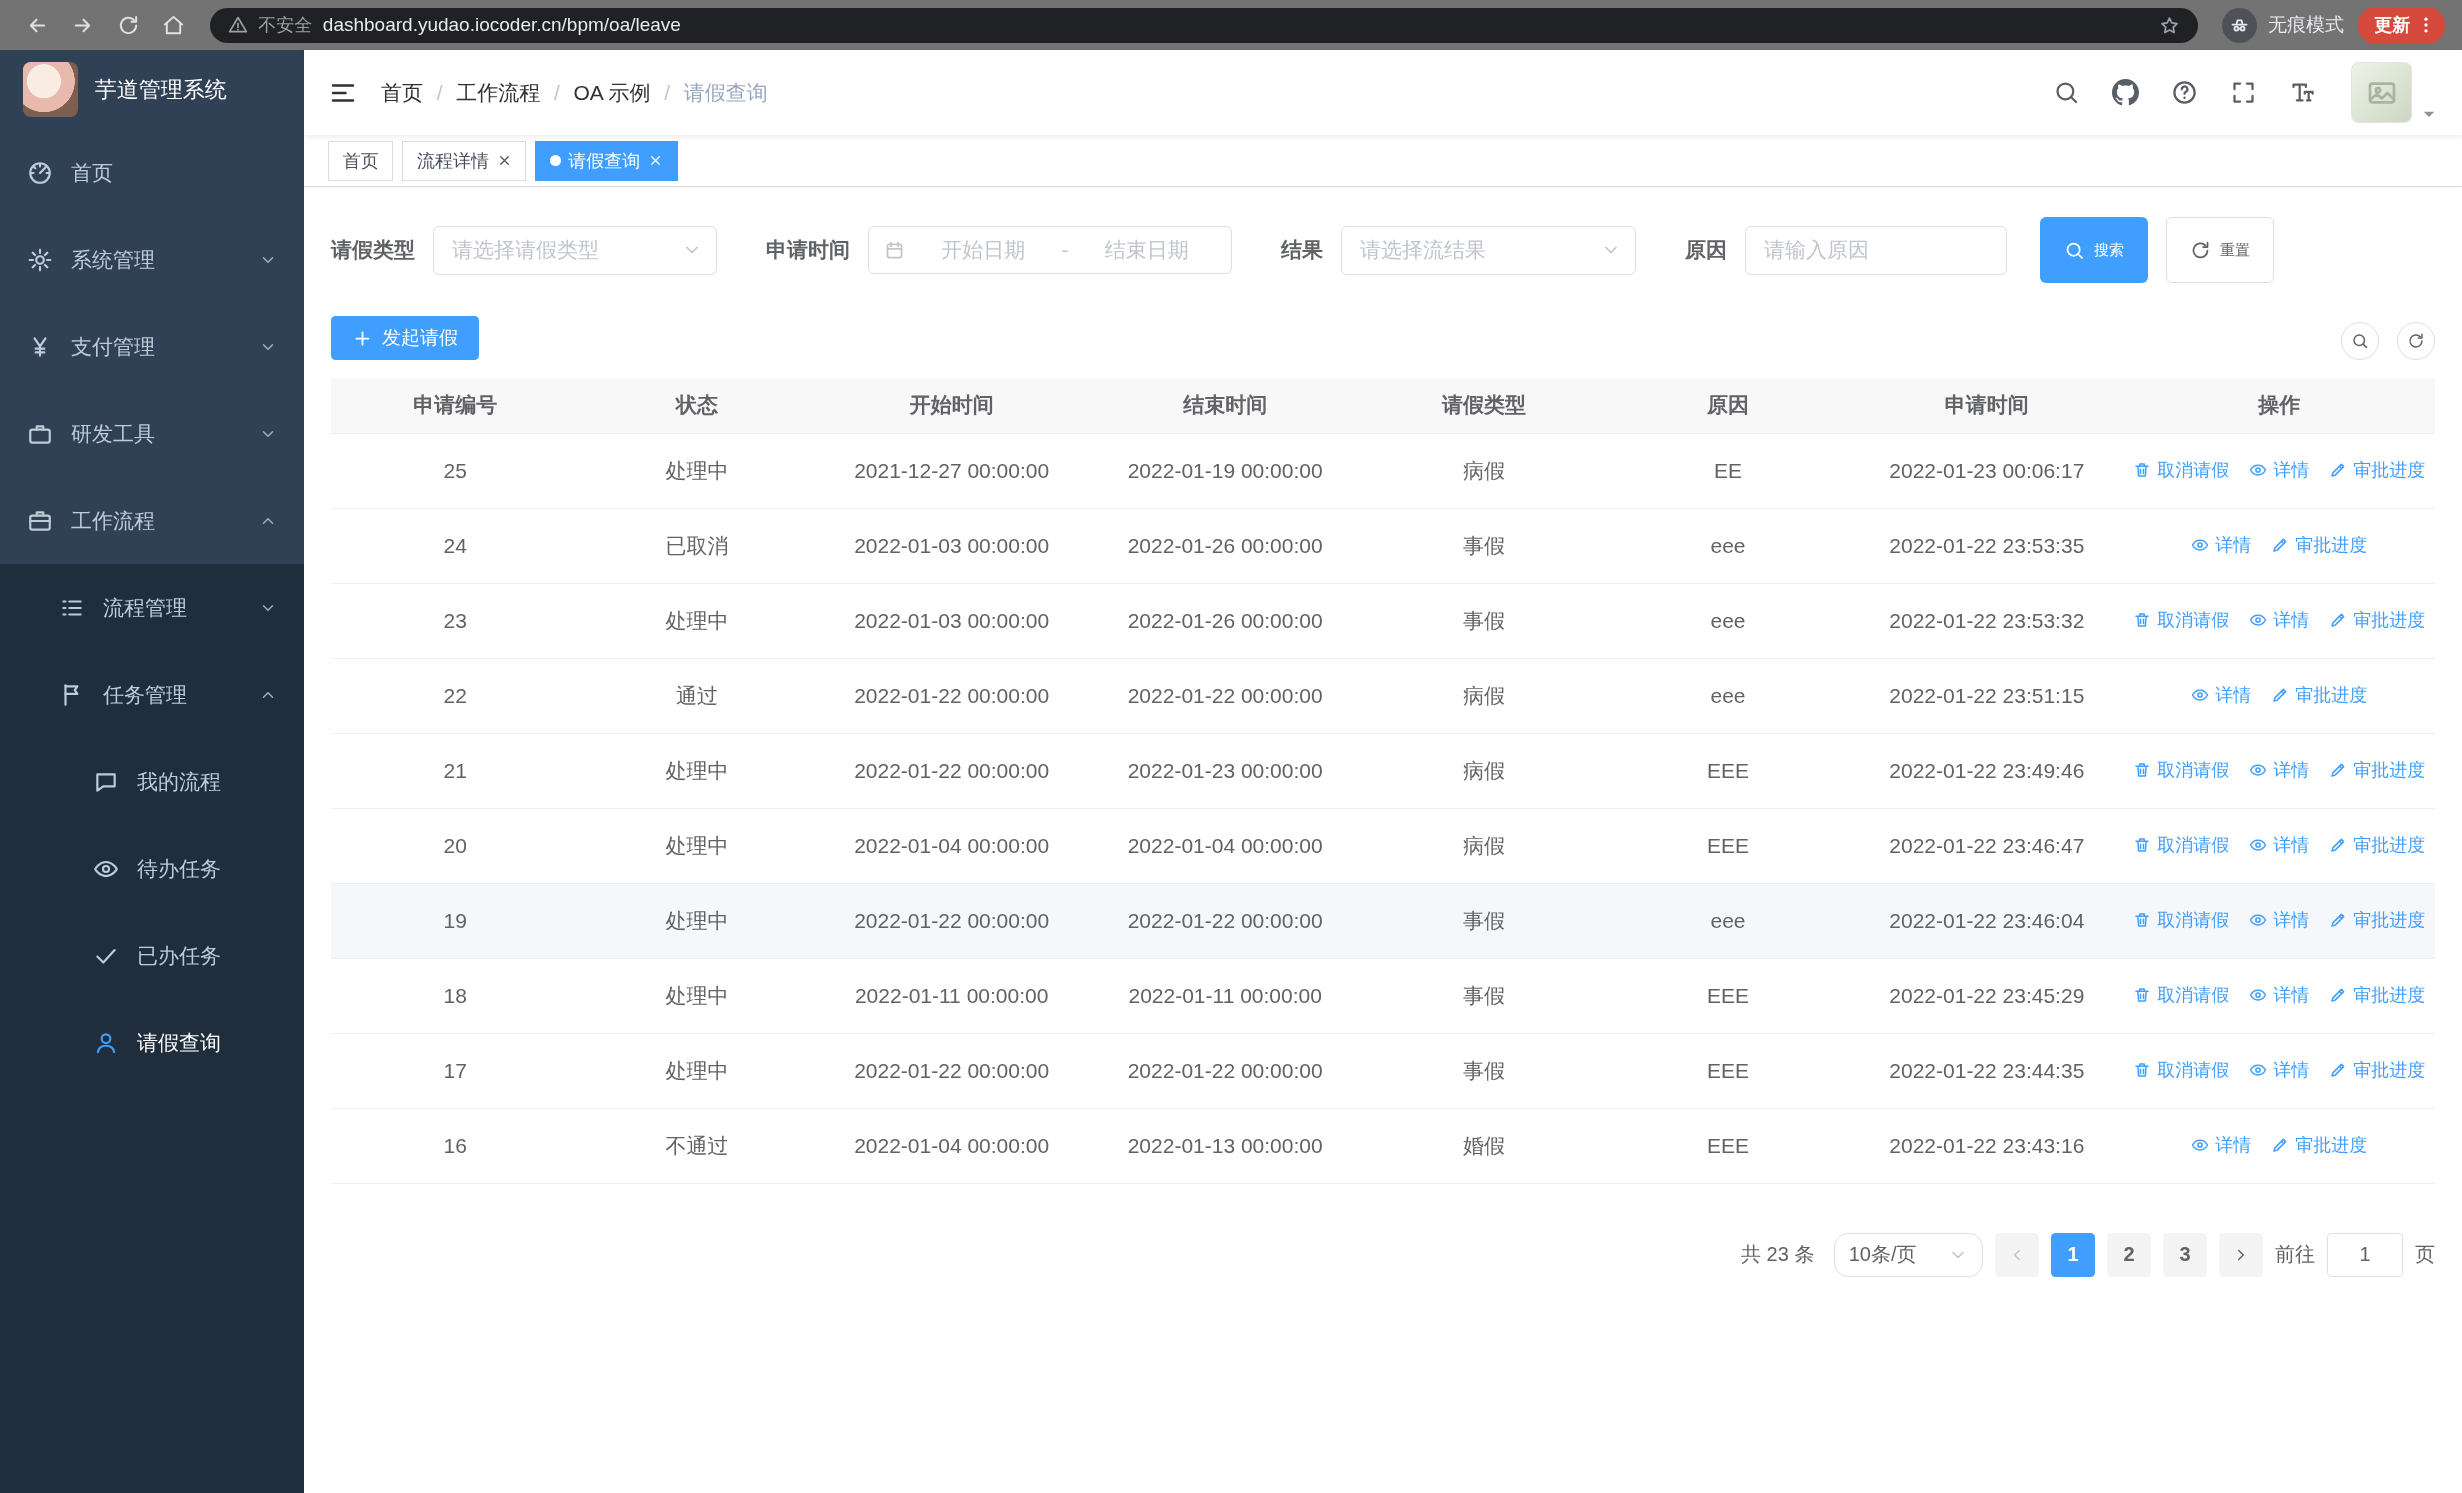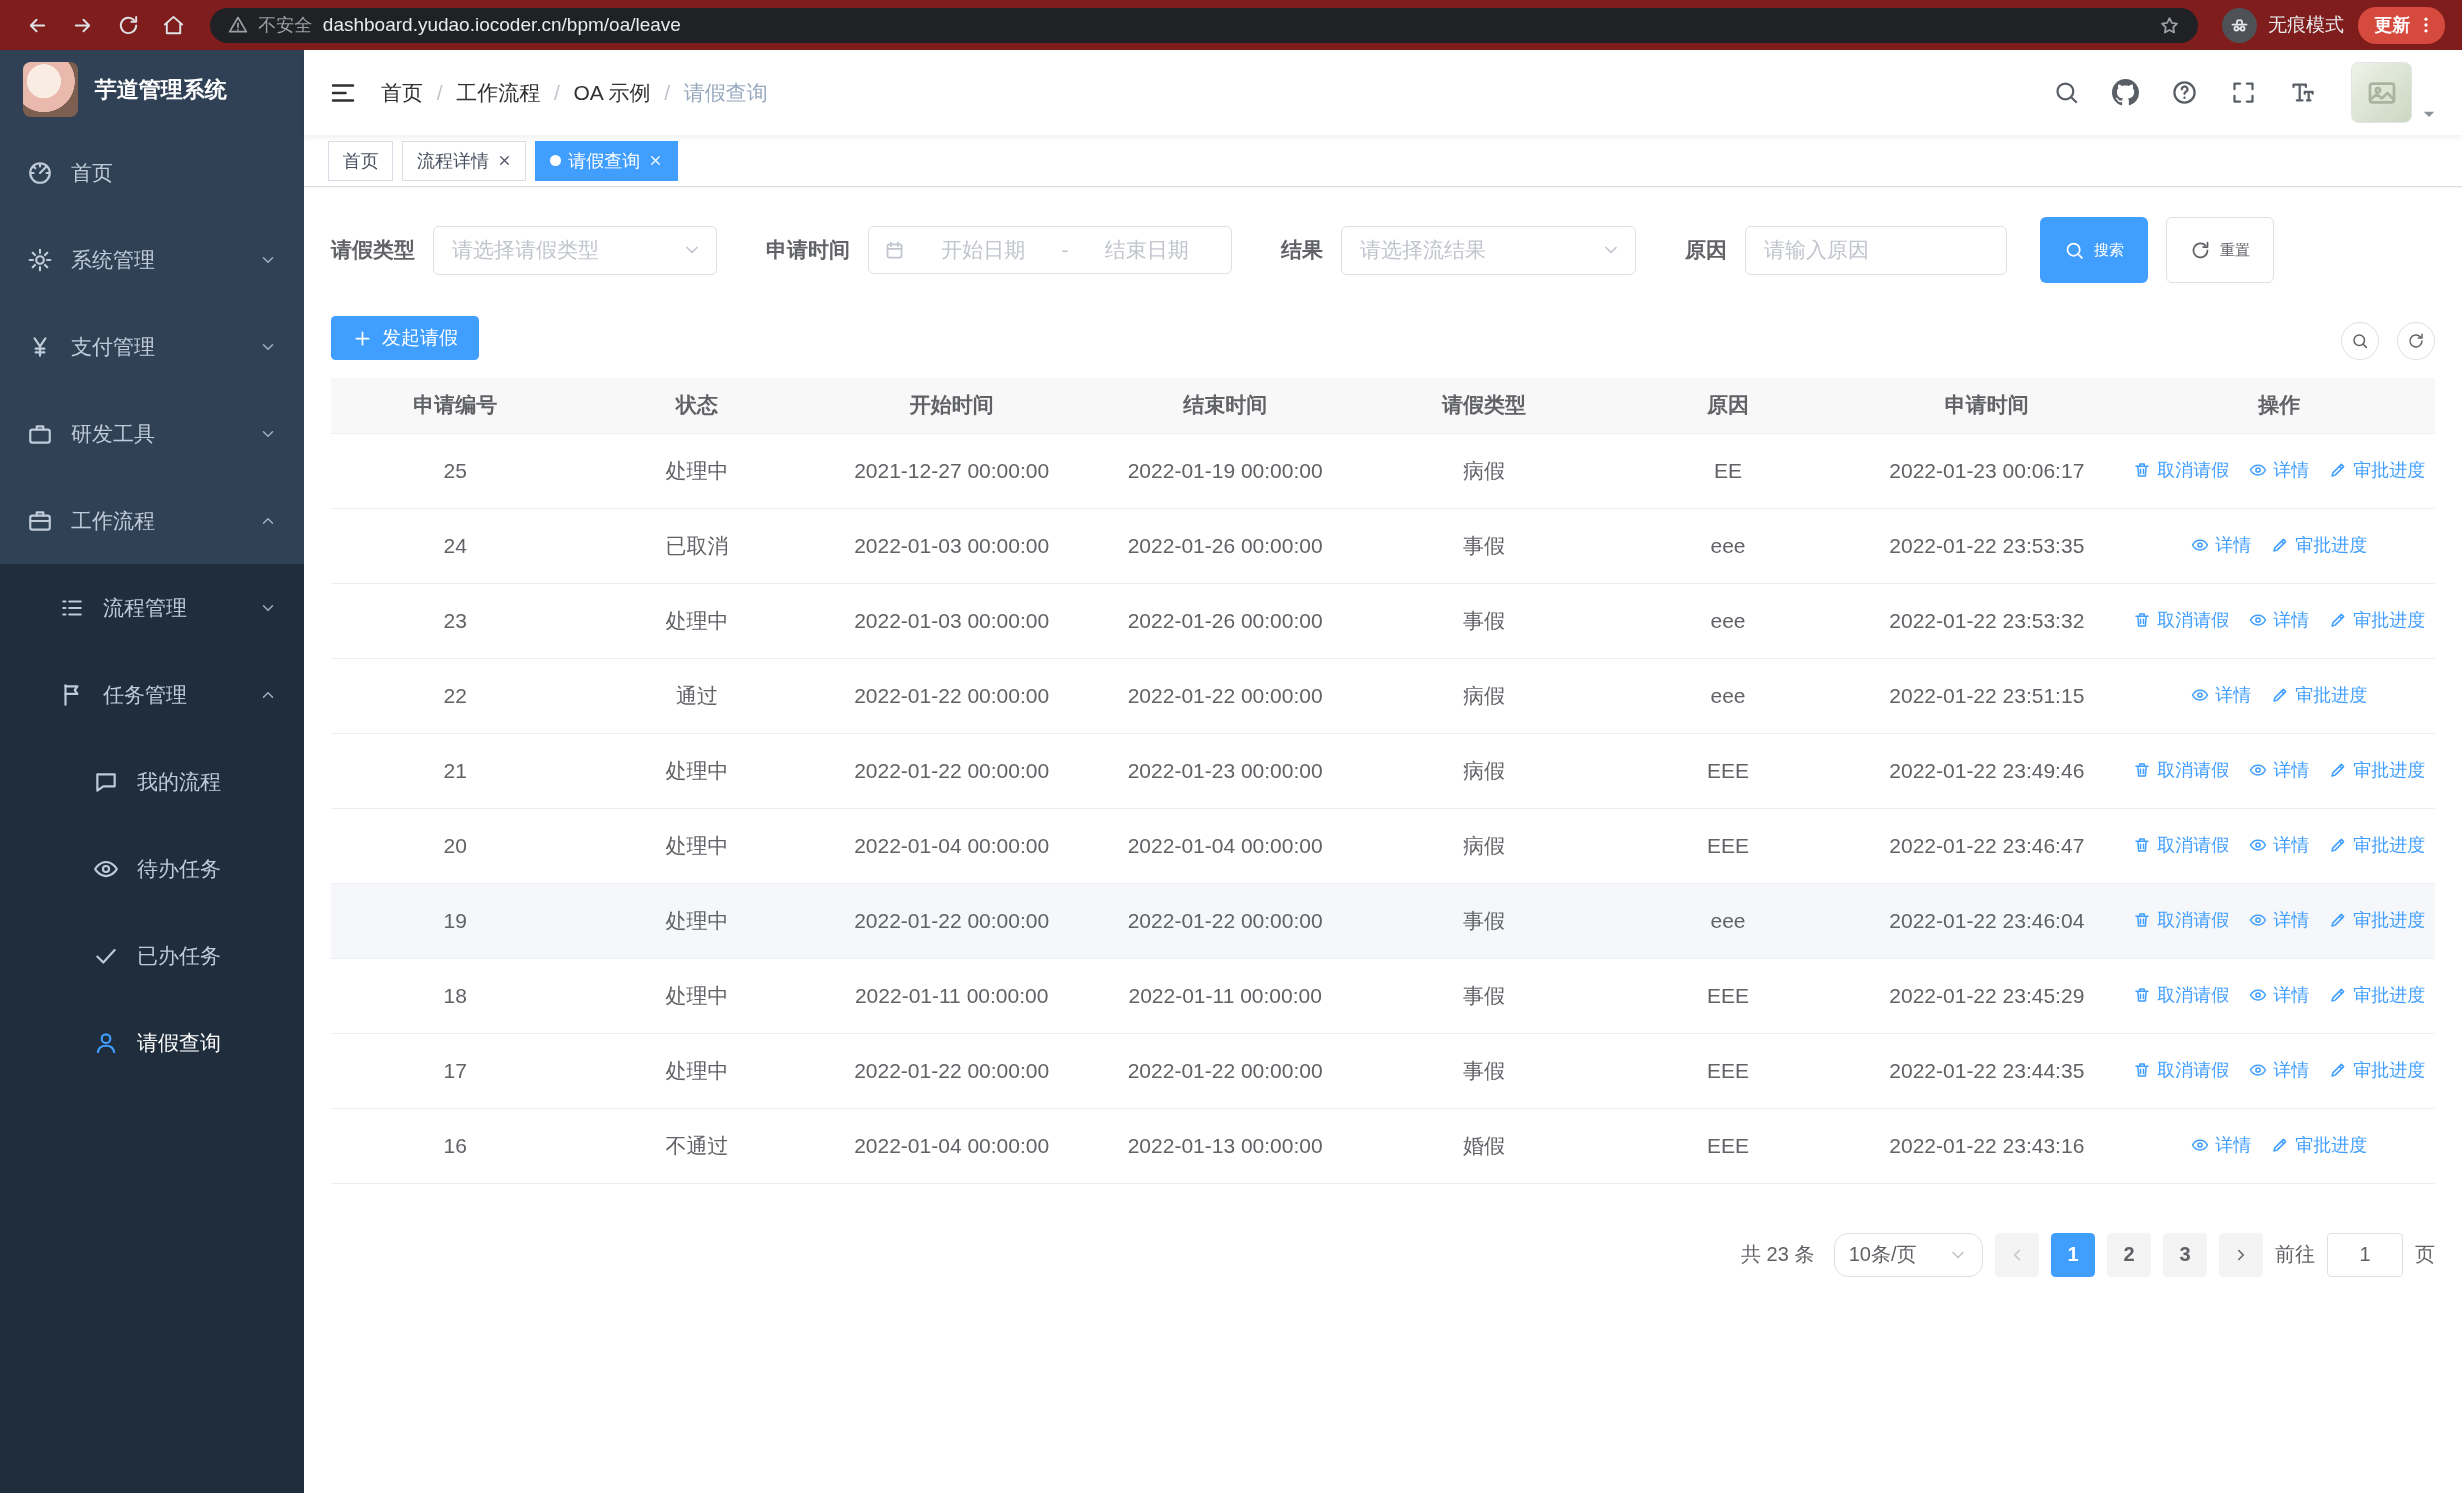--- a/index.html
+++ b/index.html
@@ -2,21 +2,21 @@
 <html style="font-size:12px"><head>
 <meta charset="utf-8">
 <style>
   *{box-sizing:border-box;margin:0;padding:0;}
   html,body{width:2462px;height:1494px;overflow:hidden;}
   body{font-family:"Liberation Sans","DejaVu Sans",sans-serif;background:#fff;color:#303133;}
   svg{display:block;}
   .icon{display:inline-flex;align-items:center;justify-content:center;}
 
   
-  .chrome{height:50px;background:#7f1d1d;display:flex;align-items:center;padding:0 16.7px;gap:4.6px;color:#e8eaed;}
+  .chrome{height:50px;background:#737373;display:flex;align-items:center;padding:0 16.7px;gap:4.6px;color:#e8eaed;}
   .chrome-btn{width:41px;height:41px;display:inline-flex;align-items:center;justify-content:center;border-radius:50%;color:#dee1e6;cursor:pointer;}
   .chrome-btn svg{width:23px;height:23px;}
   .url-bar{flex:1;height:35px;margin:0 10.6px;background:#202124;border-radius:17.5px;display:flex;align-items:center;padding:0 18px;gap:10.6px;cursor:text;}
   .warn{color:#9aa0a6;}
   .warn svg{width:20px;height:20px;}
   .warn-text{color:#9aa0a6;font-size:18px;white-space:nowrap;}
   .url-text{color:#e8eaed;font-size:19px;white-space:nowrap;}
   .flex-spacer{flex:1;}
   .star{color:#9aa0a6;cursor:pointer;}
   .star svg{width:21px;height:21px;}
@@ -24,21 +24,21 @@
   .incog-circle{width:35px;height:35px;border-radius:50%;background:#4e5256;display:inline-flex;align-items:center;justify-content:center;color:#e8eaed;}
   .incog-circle svg{width:21px;height:21px;}
   .update-pill{height:37px;background:#d6493d;border-radius:18px;display:flex;align-items:center;gap:6px;padding:0 9px 0 16.7px;color:#fff;font-size:18px;font-weight:600;cursor:pointer;white-space:nowrap;}
   .update-pill .kebab svg{width:20px;height:20px;}
 
   
   .app{display:flex;height:1443px;}
   .sidebar{width:304px;background:#1f2d3d;flex-shrink:0;display:flex;flex-direction:column;overflow:hidden;}
   .logo-row{height:79px;background:#304156;display:flex;align-items:center;gap:16.7px;padding:0 23px;cursor:pointer;}
   .logo-img{width:55px;height:55px;border-radius:7.6px;background:radial-gradient(circle at 38% 35%,#f9ece2 0 34%,#e9b9ae 35% 62%,#7d5f52 63% 100%);flex-shrink:0;}
-  .logo-title{color:#fff;font-size:22px;font-weight:700;white-space:nowrap;}
+  .logo-title{color:#fff;font-size:22px;font-weight:400;white-space:nowrap;}
   .menu{flex:1;}
   .menu-item{height:87px;display:flex;align-items:center;gap:18px;padding:0 27px;font-size:21px;color:#bfcbd9;cursor:pointer;white-space:nowrap;}
   .menu-item.level1{background:#304156;}
   .menu-item.level2{padding-left:59px;}
   .menu-item.level3{padding-left:93px;}
   .menu-item .mi svg{width:26px;height:26px;}
   .menu-label{flex:0 0 auto;}
   .menu-arrow{margin-left:auto;color:#9fb0c3;}
   .menu-arrow svg{width:18px;height:18px;transition:none;}
   .menu-arrow.open svg{transform:rotate(180deg);}

